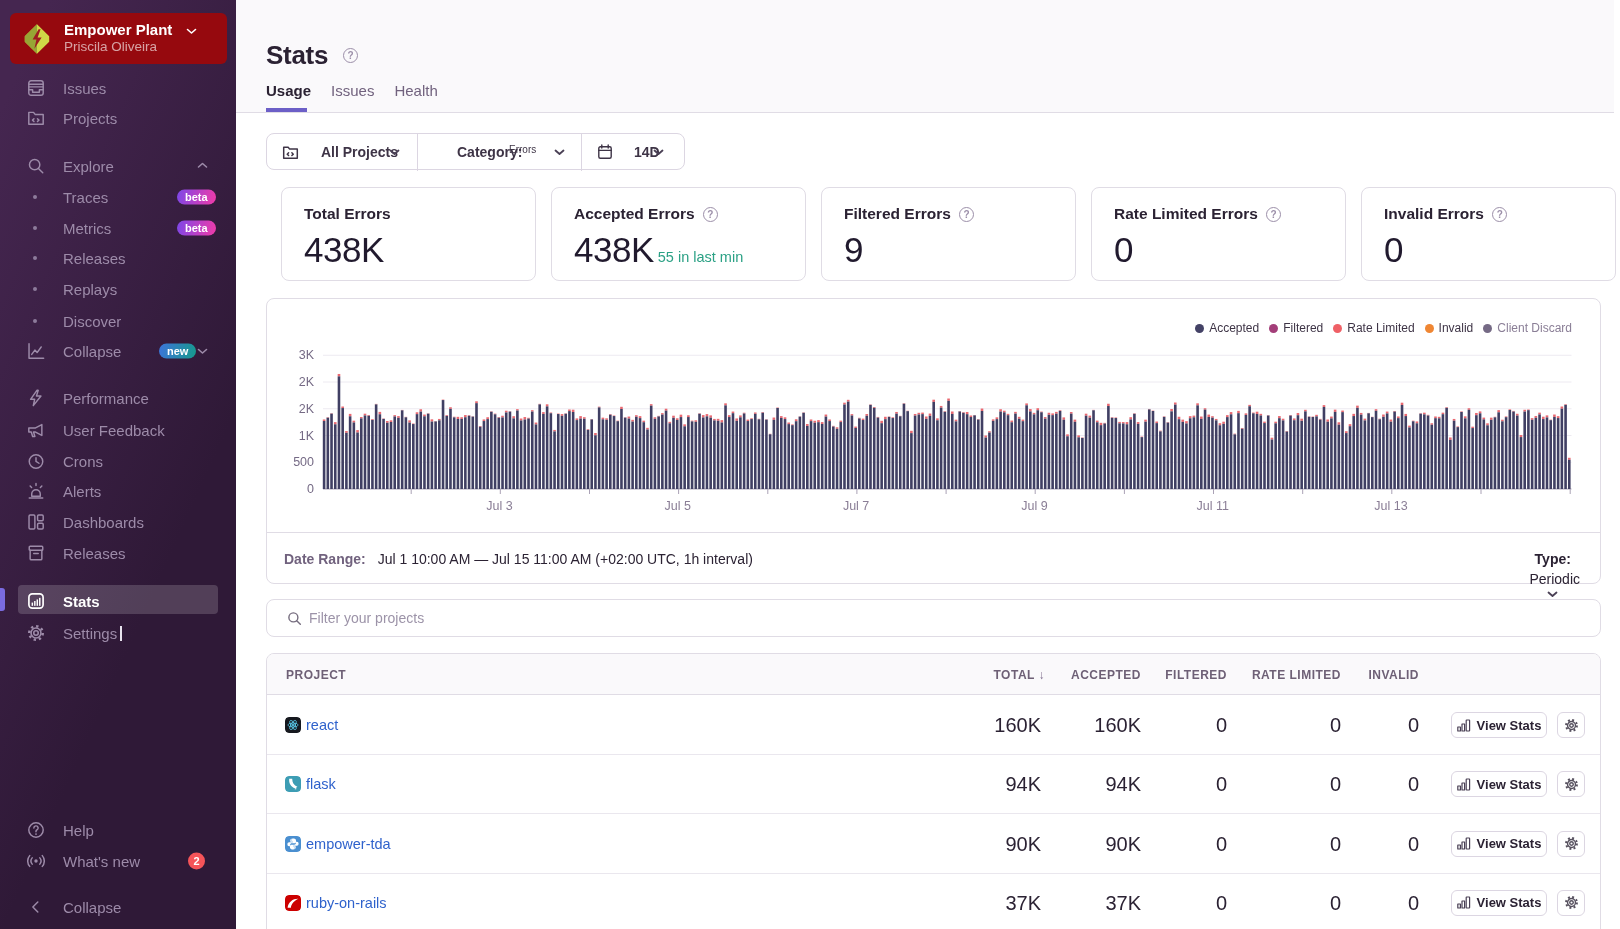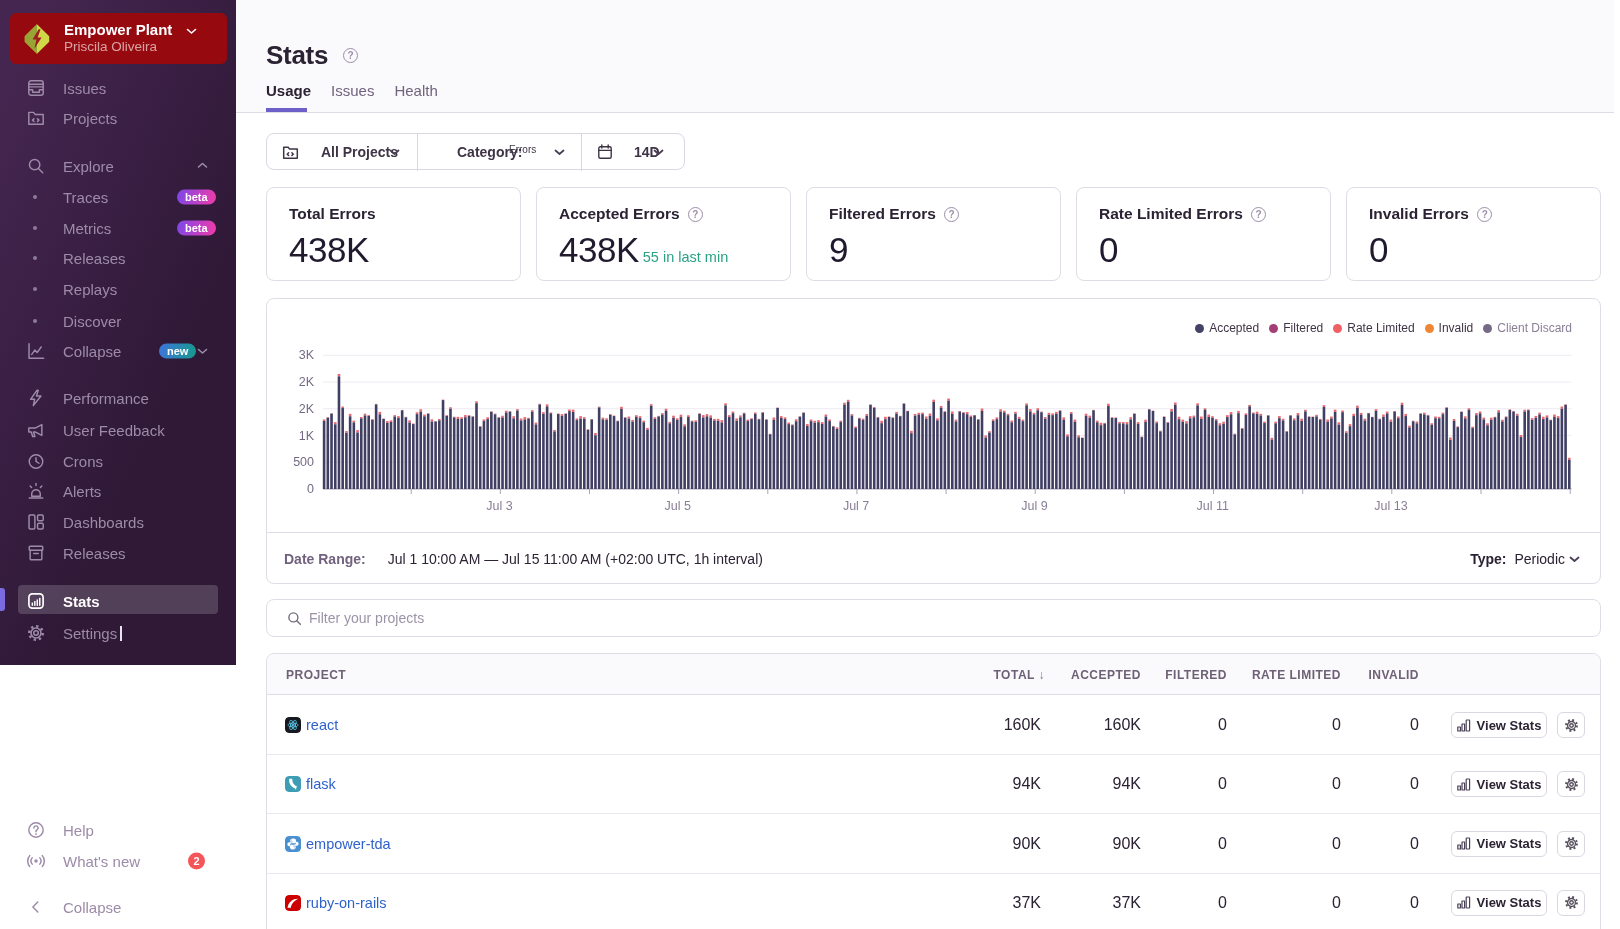--- a/index.html
+++ b/index.html
@@ -1,19 +1,19 @@
 <!DOCTYPE html>
 <html><head>
 <meta charset="utf-8">
 <style>
 * { margin:0; padding:0; box-sizing:border-box; }
 html,body { width:1620px; height:929px; overflow:hidden; font-family:"Liberation Sans",sans-serif; background:#fff; }
 .abs { position:absolute; }
 
-#sidebar { position:absolute; left:0; top:0; width:236px; height:665px;
+#sidebar { position:absolute; left:0; top:0; width:236px; height:929px;
   background:linear-gradient(294.17deg,#2f1937 35.57%,#452650 92.42%); color:#9d8ba9; }
 #orghead { position:absolute; left:10px; top:13px; width:217px; height:51px; border-radius:6px; background:#96090e; }
 #orghead .t1 { position:absolute; left:54px; top:6px; font-size:15px; font-weight:bold; color:#fff; white-space:nowrap; }
 #orghead .t2 { position:absolute; left:54px; top:26px; font-size:13.5px; color:rgba(255,255,255,.62); white-space:nowrap; }
 .nav { position:absolute; left:0; width:236px; height:30px; }
 .nav .ic { position:absolute; left:27px; top:50%; transform:translateY(-50%); width:18px; height:18px; }
 .nav .lb { position:absolute; left:63px; top:50%; transform:translateY(-50%); font-size:15px; white-space:nowrap; }
 .nav .dot { position:absolute; left:33px; top:50%; margin-top:-2px; width:4px; height:4px; border-radius:50%; background:#8d7b9b; }
 .pill { position:absolute; top:50%; transform:translateY(-50%); height:15px; line-height:15px; padding:0 8px; border-radius:8px; font-size:11px; font-weight:bold; color:#fff; }
 .pill.beta { background:linear-gradient(103deg,#7c47e8,#f13ba8); }
@@ -30,44 +30,44 @@
 #tabs span { margin-right:20px; }
 .tab-a { color:#2b2233; font-weight:600; }
 .tab-i { color:#71627e; }
 #tabul { position:absolute; left:30px; top:108px; width:41px; height:4px; background:#6c5fc7; }
 
 #filterbar { position:absolute; left:30px; top:133px; width:419px; height:37px; border:1px solid #dcd6e2; border-radius:8px; background:#fff; display:flex; align-items:center; }
 #filterbar .sep { width:1px; height:37px; background:#dcd6e2; }
 .fb-b { font-size:14px; font-weight:bold; color:#3e3446;margin-left:16px; }
 .fb-r { font-size:10px; color:#3e3446; }
 
-.card { position:absolute; top:187px; width:255px; height:94px; border:1px solid #e0dce5; border-radius:8px; background:#fff; }
+.card { position:absolute; top:187px; width:255px; height:94px; border:1px solid #e0dce5; border-radius:8px; background:#fff;margin-left:15px; }
 .card .ct { position:absolute; left:22px; top:17px; font-size:15.5px; font-weight:bold; color:#2b2233; white-space:nowrap; }
 .card .cv { position:absolute; left:22px; top:42px; font-size:35px; color:#211a2e; letter-spacing:-0.5px; }
 .card .cg { font-size:14.5px; letter-spacing:0;  color:#2ba185; }
 
 #chartpanel { position:absolute; left:30px; top:298px; width:1335px; height:286px; border:1px solid #e0dce5; border-radius:8px; background:#fff; }
 #legend { position:absolute; right:28px; top:22px; display:flex; align-items:center; gap:10px; font-size:12px; color:#3e3446; }
 #legend .li { display:flex; align-items:center; gap:5px; }
 #legend .ld { width:9px; height:9px; border-radius:50%; }
 #chartfoot { position:absolute; left:0; top:233px; width:1333px; height:52px; border-top:1px solid #e0dce5; }
 #chartfoot .dr { position:absolute; left:17px; top:18px; font-size:14px; color:#2b2233; }
-#chartfoot .drl { font-weight:bold; color:#71627e; margin-right:22px; }
-#chartfoot .ty { position:absolute; right:20px; top:18px; font-size:14px; color:#2b2233; display:flex; align-items:center; gap:4px; }
+#chartfoot .drl { font-weight:bold; color:#71627e; margin-right:12px; }
+#chartfoot .ty { position:absolute; right:20px; top:18px; font-size:14px; color:#2b2233; display:flex; align-items:center; gap:4px;flex-direction:column; }
 
 #searchpanel { position:absolute; left:30px; top:599px; width:1335px; height:38px; border:1px solid #e0dce5; border-radius:8px; background:#fff; }
 #searchpanel .ph { position:absolute; left:42px; top:10px; font-size:14px; color:#9c93a8; }
 
 #tablepanel { position:absolute; left:30px; top:653px; width:1335px; height:286px; border:1px solid #e0dce5; border-radius:8px 8px 0 0; background:#fff; overflow:hidden; }
 #thead { position:absolute; left:0; top:0; width:1333px; height:41px; background:#faf9fb; border-bottom:1px solid #e0dce5; font-size:12px; font-weight:bold; color:#6e6076; letter-spacing:0.5px; }
 #thead div { position:absolute; top:14px; }
 .trow { position:absolute; left:0; width:1333px; height:59px; border-bottom:1px solid #eae7ee; }
 .trow .pic { position:absolute; left:18px; top:50%; margin-top:-8px; width:16px; height:16px; border-radius:4px; }
 .trow .pname { position:absolute; left:39px; top:50%; transform:translateY(-50%); font-size:14.5px; color:#2f62cc; }
-.trow .num { position:absolute; top:50%; transform:translateY(-50%); font-size:16px; color:#2b2233; text-align:right; width:80px; }
+.trow .num { position:absolute; top:50%; transform:translateY(-50%); font-size:20px; color:#2b2233; text-align:right; width:80px; }
 .vsbtn { position:absolute; left:1184px; top:50%; margin-top:-13px; width:96px; height:26px; border:1px solid #dcd6e2; border-radius:6px; background:#fff; display:flex; align-items:center; justify-content:center; gap:6px; font-size:13px; font-weight:bold; color:#2b2233; }
 .gearbtn { position:absolute; left:1290px; top:50%; margin-top:-13px; width:28px; height:26px; border:1px solid #dcd6e2; border-radius:6px; background:#fff; display:flex; align-items:center; justify-content:center; }
 </style>
 </head>
 <body>
 <div id="sidebar">
 <div id="orghead">
       <svg class="abs" style="left:11px;top:9px" width="32" height="34" viewBox="0 0 32 34">
 <polygon points="16,2.2 28.2,14.2 28.2,19.8 16,31.8 3.8,19.8 3.8,14.2" fill="#d0d847"></polygon>
 <polygon points="16,2.2 16,31.8 3.8,19.8 3.8,14.2" fill="#97a535"></polygon>

